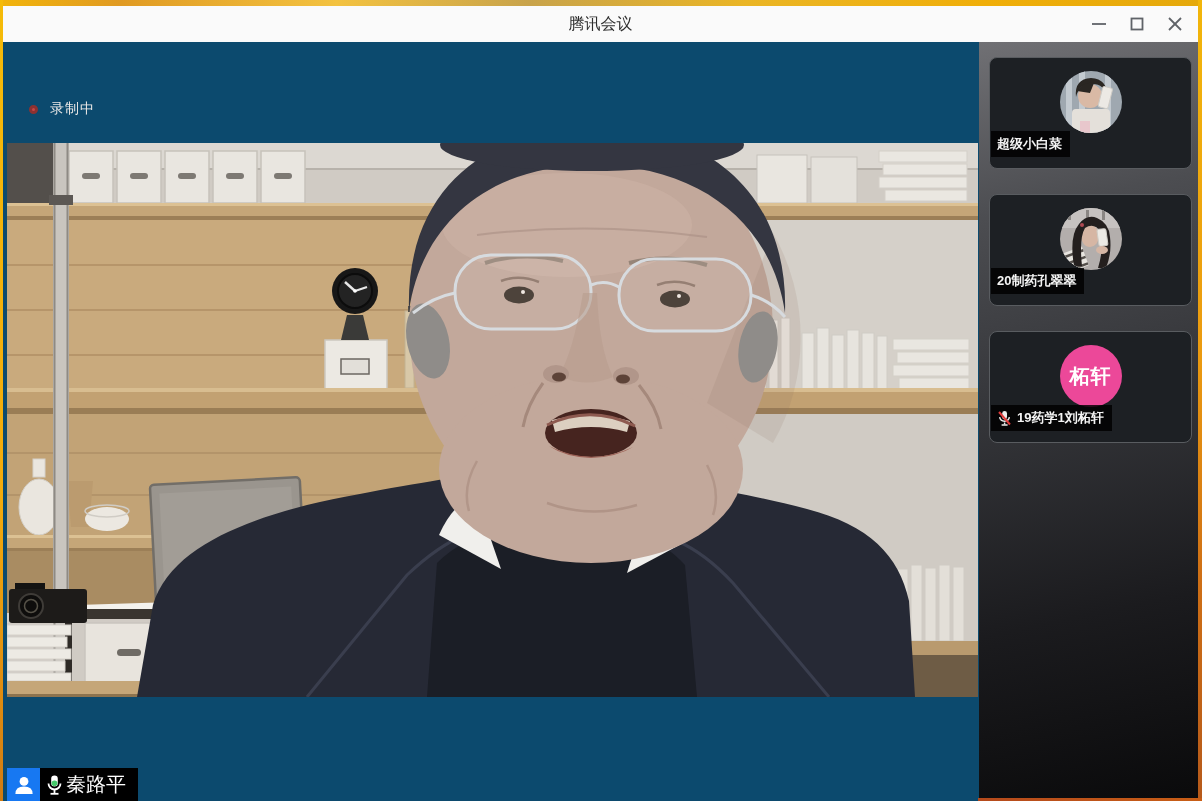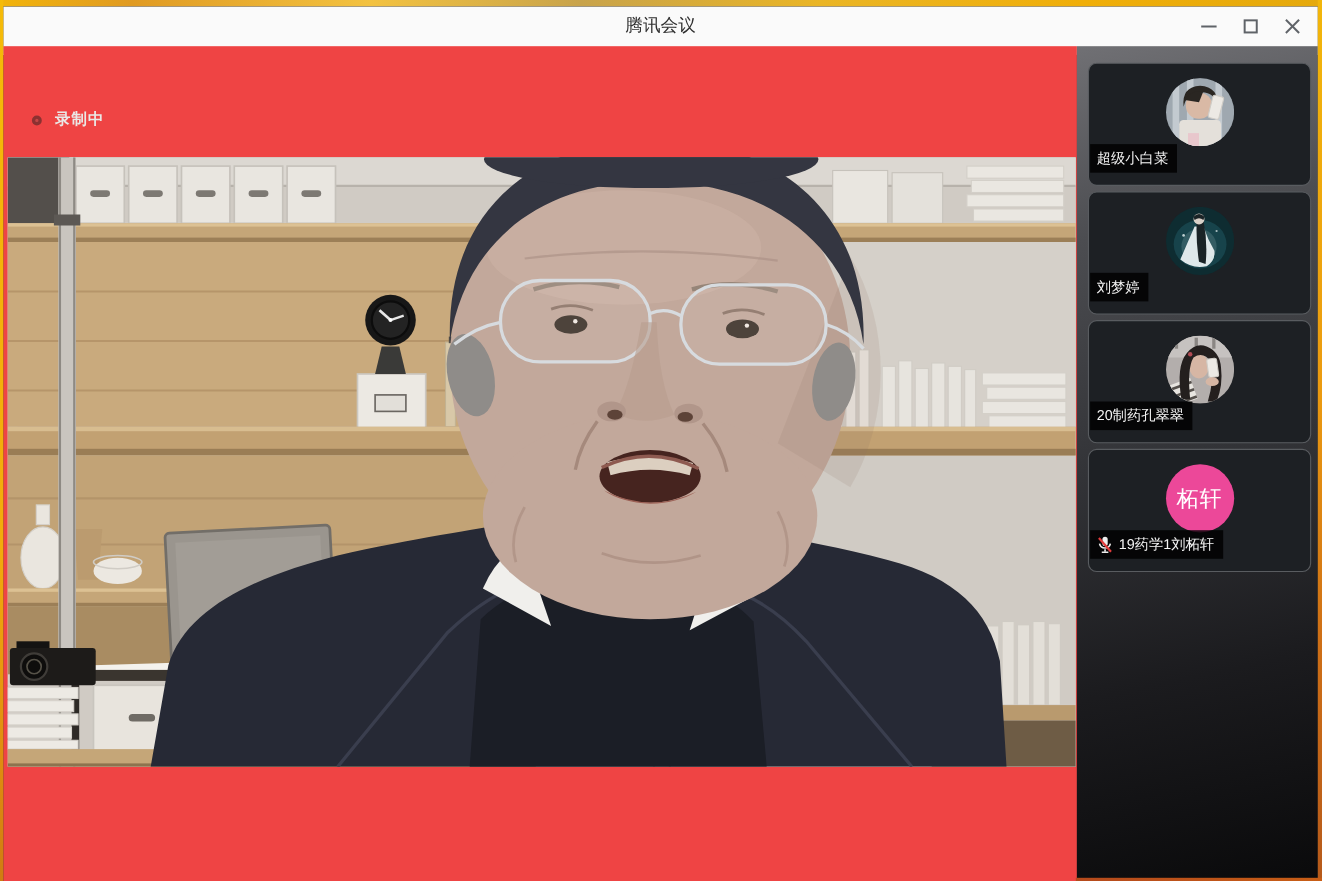--- a/index.html
+++ b/index.html
@@ -20,36 +20,36 @@
   
   .window { position:absolute; left:3px; top:6px; right:4px; bottom:0; background:#35312e; }
   .titlebar { position:absolute; left:0; top:0; right:0; height:44px; background:#fafafa;
               border-bottom:1px solid #e3e3e3; }
   .titlebar .title { position:absolute; left:0; right:0; top:0; height:36px; line-height:36px;
                      text-align:center; font-size:16px; color:#2e2e2e; }
   .win-controls { position:absolute; right:8px; top:3px; height:30px; display:flex; gap:8px; }
   .win-btn { width:30px; height:30px; display:flex; align-items:center; justify-content:center; }
 
   
-  .main { position:absolute; left:0; top:36px; right:219px; bottom:0; background:#ef4444; overflow:hidden;font-weight:bold; }
+  .main { position:absolute; left:0; top:36px; right:219px; bottom:0; background:#0c4a6e; overflow:hidden; }
   .recording { position:absolute; left:26px; top:58px; display:flex; align-items:center; }
   .rec-dot { width:9px; height:9px; border-radius:50%; background:#c44747; border:3px solid #8c3131; }
   .rec-label { margin-left:12px; font-size:14px; color:#eae8e6; letter-spacing:1px; }
   .video { position:absolute; left:4px; top:101px; width:971px; height:554px; background:#cfc9c2; }
   .video svg { display:block; }
 
   .selfview { position:absolute; left:4px; top:726px; height:33px; display:flex; align-items:stretch; }
   .self-icon { width:33px; height:33px; background:#1778f2; display:flex; align-items:center; justify-content:center; }
   .self-label { background:#000; display:flex; align-items:center; padding:0 12px 0 6px; }
   .self-name { color:#fff; font-size:20px; margin-left:3px; }
 
   
   .sidebar { position:absolute; top:36px; right:0; width:219px; bottom:0;
              background:linear-gradient(168deg,#707074 0%,#4c4d51 22%,#333438 48%,#1b1b1e 74%,#0a0a0b 100%);
-             display:flex; flex-direction:column; padding:15px 6px 0 10px; gap:5px; }
+             display:flex; flex-direction:column; padding:15px 6px 0 10px; gap:25px;font-weight:bold; }
   .tile { position:relative; width:203px; height:112px; flex:none; background:#1d2024;
           border:1px solid #595c60; border-radius:8px; overflow:hidden; }
   .avatar-wrap { width:62px; height:62px; border-radius:50%; overflow:hidden; margin:13px auto 0; }
   .avatar-initials { width:62px; height:62px; border-radius:50%; background:#ec4899; color:#fff;
           display:flex; align-items:center; justify-content:center; font-size:20px; letter-spacing:1px;
           margin:13px auto 0; }
   .tile-label { position:absolute; left:1px; bottom:11px; background:rgba(0,0,0,0.82); color:#f4f4f4;
           font-size:13px; padding:4px 8px 4px 6px; display:flex; align-items:center; gap:5px; max-width:195px;
           white-space:nowrap; }
 </style>
@@ -322,20 +322,38 @@
           <ellipse cx="584" cy="290" rx="46" ry="24" fill="#46241f"></ellipse>
           <path d="M545,277 Q584,267 623,278 L620,289 Q584,279 548,289 Z" fill="#dccfc0"></path>
           <path d="M540,282 Q584,261 628,283" fill="none" stroke="#8e5a50" stroke-width="3"></path>
           <path d="M542,303 Q584,324 626,304 Q610,314 584,315 Q558,314 542,303 Z" fill="#9c6055"></path>
           <path d="M540,360 Q584,376 630,362" fill="none" stroke="#ab8f82" stroke-width="2.5" opacity="0.8"></path>
           <path d="M470,318 Q455,344 462,368" fill="none" stroke="#ab8f82" stroke-width="2.5" opacity="0.7"></path>
           <path d="M700,322 Q714,348 706,372" fill="none" stroke="#ab8f82" stroke-width="2.5" opacity="0.7"></path>
         </svg>
       </div>
 
+      <div class="selfview">
+        <div class="self-icon">
+          <svg width="22" height="22" viewBox="0 0 22 22">
+            <circle cx="11" cy="7.4" r="4.4" fill="#fff"></circle>
+            <path d="M2.4,20 Q2.4,12.6 11,12.6 Q19.6,12.6 19.6,20 Z" fill="#fff"></path>
+          </svg>
+        </div>
+        <div class="self-label">
+          <svg width="17" height="22" viewBox="0 0 17 22">
+            <rect x="5.2" y="1.5" width="6.6" height="11" rx="3.3" fill="#fff"></rect>
+            <rect x="5.6" y="6.5" width="5.8" height="5.6" rx="2.8" fill="#45c96a"></rect>
+            <path d="M2.5,9.5 a6,6 0 0 0 12,0" fill="none" stroke="#fff" stroke-width="1.8"></path>
+            <line x1="8.5" y1="16" x2="8.5" y2="19.5" stroke="#fff" stroke-width="1.8"></line>
+            <line x1="4.5" y1="19.8" x2="12.5" y2="19.8" stroke="#fff" stroke-width="1.8"></line>
+          </svg>
+          <span class="self-name">秦路平</span>
+        </div>
+      </div>
     </div>
 
     <div class="sidebar" id="sidebar">
         <div class="tile">
     <div class="avatar-wrap"><svg width="62" height="62" viewBox="0 0 62 62">
               <rect width="62" height="62" fill="#9fa8b0"></rect>
               <g fill="#c3cad0">
                 <rect x="6" y="0" width="6" height="62"></rect>
                 <rect x="19" y="0" width="6" height="62"></rect>
                 <rect x="45" y="0" width="6" height="62"></rect>
@@ -346,39 +364,20 @@
               <path d="M16,26 Q14,8 31,7 Q48,8 47,26 Q44,12 31,13 Q19,13 16,26 Z" fill="#2a2622"></path>
               <path d="M17,20 Q24,10 34,12 L30,22 Z" fill="#2a2622"></path>
               <g transform="rotate(14 45 28)">
                 <rect x="40" y="16" width="10" height="21" rx="2" fill="#ece9e4" stroke="#cfccc6"></rect>
               </g>
             </svg></div>
 
     <div class="tile-label">
 
       <span>超级小白菜</span>
-    </div>
-  </div>
-        <div class="tile">
-    <div class="avatar-wrap"><svg width="62" height="62" viewBox="0 0 62 62">
-              <rect width="62" height="62" fill="#0e2c31"></rect>
-              <ellipse cx="31" cy="34" rx="24" ry="22" fill="#17434b"></ellipse>
-              <ellipse cx="30" cy="36" rx="16" ry="16" fill="#b9d3d4" opacity="0.18"></ellipse>
-              <path d="M26,18 Q19,34 13,48 Q24,57 37,54 Q45,49 44,40 Q38,30 34,18 Z" fill="#dfe8ea"></path>
-              <path d="M29,10 L34,12 Q38,32 36,52 L30,50 Q27,30 28,12 Z" fill="#1a2326"></path>
-              <circle cx="30" cy="11" r="5" fill="#d9d1c9"></circle>
-              <path d="M25,9 Q30,4 35,9 L34,12 Q30,9 26,12 Z" fill="#1a2326"></path>
-              <circle cx="16" cy="26" r="1.2" fill="#e8f2f2" opacity="0.8"></circle>
-              <circle cx="46" cy="22" r="1" fill="#e8f2f2" opacity="0.7"></circle>
-              <circle cx="42" cy="46" r="1.2" fill="#cfe2e2" opacity="0.6"></circle>
-            </svg></div>
-
-    <div class="tile-label">
-
-      <span>刘梦婷</span>
     </div>
   </div>
         <div class="tile">
     <div class="avatar-wrap"><svg width="62" height="62" viewBox="0 0 62 62">
               <rect width="62" height="62" fill="#b3aeac"></rect>
               <rect width="62" height="20" fill="#c6c2c0"></rect>
               <rect x="8" y="2" width="3" height="10" fill="#8a8683"></rect>
               <rect x="26" y="2" width="3" height="9" fill="#8a8683"></rect>
               <rect x="42" y="2" width="3" height="10" fill="#8a8683"></rect>
               <g transform="rotate(-20 14 52)">

